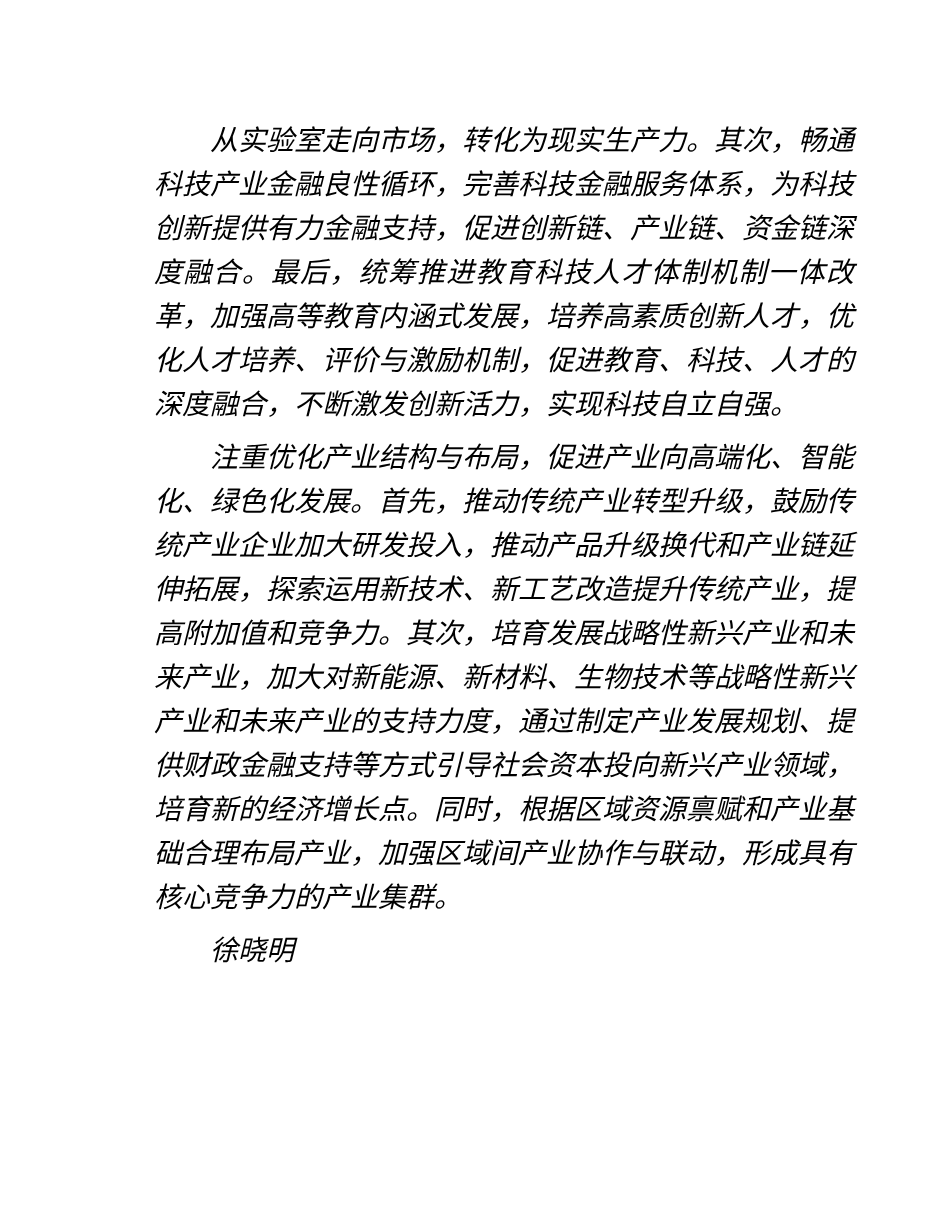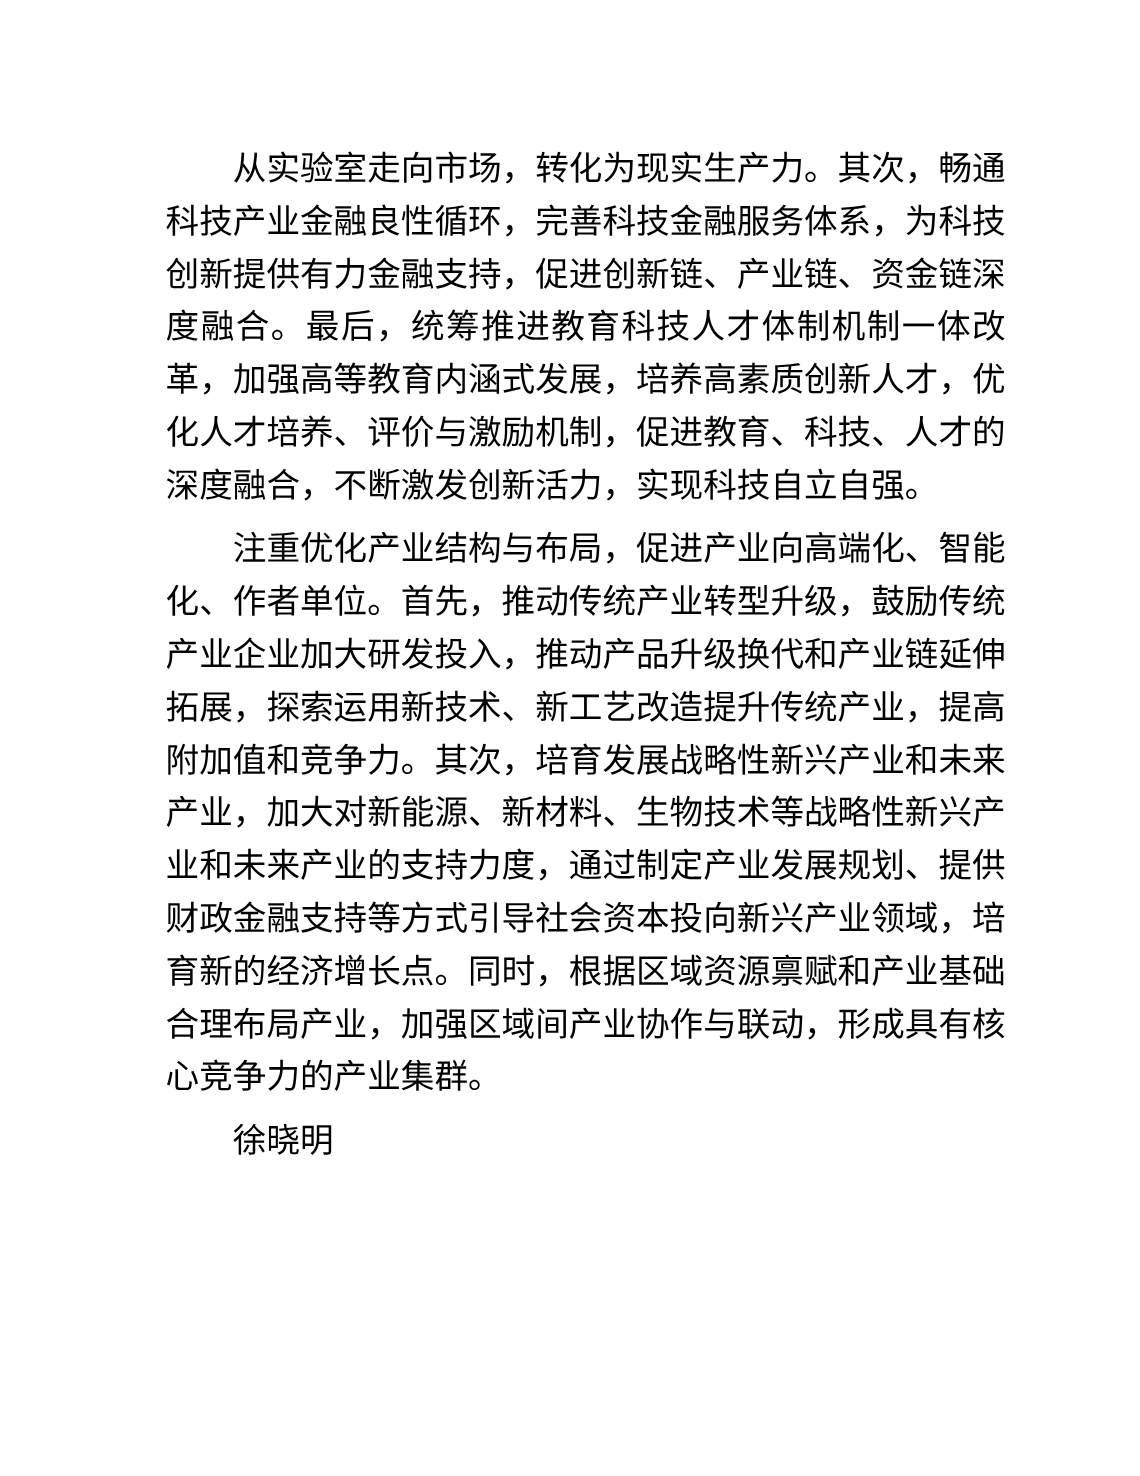--- a/index.html
+++ b/index.html
@@ -17,22 +17,23 @@
     position: relative;
     width: 950px;
     height: 1230px;
     background: #ffffff;
     font-family: "Liberation Sans", sans-serif;
     color: #000000;
   }
   .text-block {
     position: absolute;
     top: 119px;
-    left: 138px;
+    left: 154px;
     width: 700px;
+    font-style: italic;
   }
   .para {
     margin: 0 0 9px 0;
     padding: 0;
     font-size: 28px;
     line-height: 44px;
     color: #000000;
     text-align: justify;
     text-justify: inter-ideograph;
     text-indent: 2em;
@@ -42,16 +43,16 @@
   .para.short {
     text-align: left;
   }
 </style>
 </head>
 <body>
 
 <div class="page">
   <div class="text-block">
     <p class="para">从实验室走向市场，转化为现实生产力。其次，畅通科技产业金融良性循环，完善科技金融服务体系，为科技创新提供有力金融支持，促进创新链、产业链、资金链深度融合。最后，统筹推进教育科技人才体制机制一体改革，加强高等教育内涵式发展，培养高素质创新人才，优化人才培养、评价与激励机制，促进教育、科技、人才的深度融合，不断激发创新活力，实现科技自立自强。</p>
-    <p class="para">注重优化产业结构与布局，促进产业向高端化、智能化、作者单位。首先，推动传统产业转型升级，鼓励传统产业企业加大研发投入，推动产品升级换代和产业链延伸拓展，探索运用新技术、新工艺改造提升传统产业，提高附加值和竞争力。其次，培育发展战略性新兴产业和未来产业，加大对新能源、新材料、生物技术等战略性新兴产业和未来产业的支持力度，通过制定产业发展规划、提供财政金融支持等方式引导社会资本投向新兴产业领域，培育新的经济增长点。同时，根据区域资源禀赋和产业基础合理布局产业，加强区域间产业协作与联动，形成具有核心竞争力的产业集群。</p>
+    <p class="para">注重优化产业结构与布局，促进产业向高端化、智能化、绿色化发展。首先，推动传统产业转型升级，鼓励传统产业企业加大研发投入，推动产品升级换代和产业链延伸拓展，探索运用新技术、新工艺改造提升传统产业，提高附加值和竞争力。其次，培育发展战略性新兴产业和未来产业，加大对新能源、新材料、生物技术等战略性新兴产业和未来产业的支持力度，通过制定产业发展规划、提供财政金融支持等方式引导社会资本投向新兴产业领域，培育新的经济增长点。同时，根据区域资源禀赋和产业基础合理布局产业，加强区域间产业协作与联动，形成具有核心竞争力的产业集群。</p>
     <p class="para short">徐晓明</p>
   </div>
 </div>
 
 </body></html>

